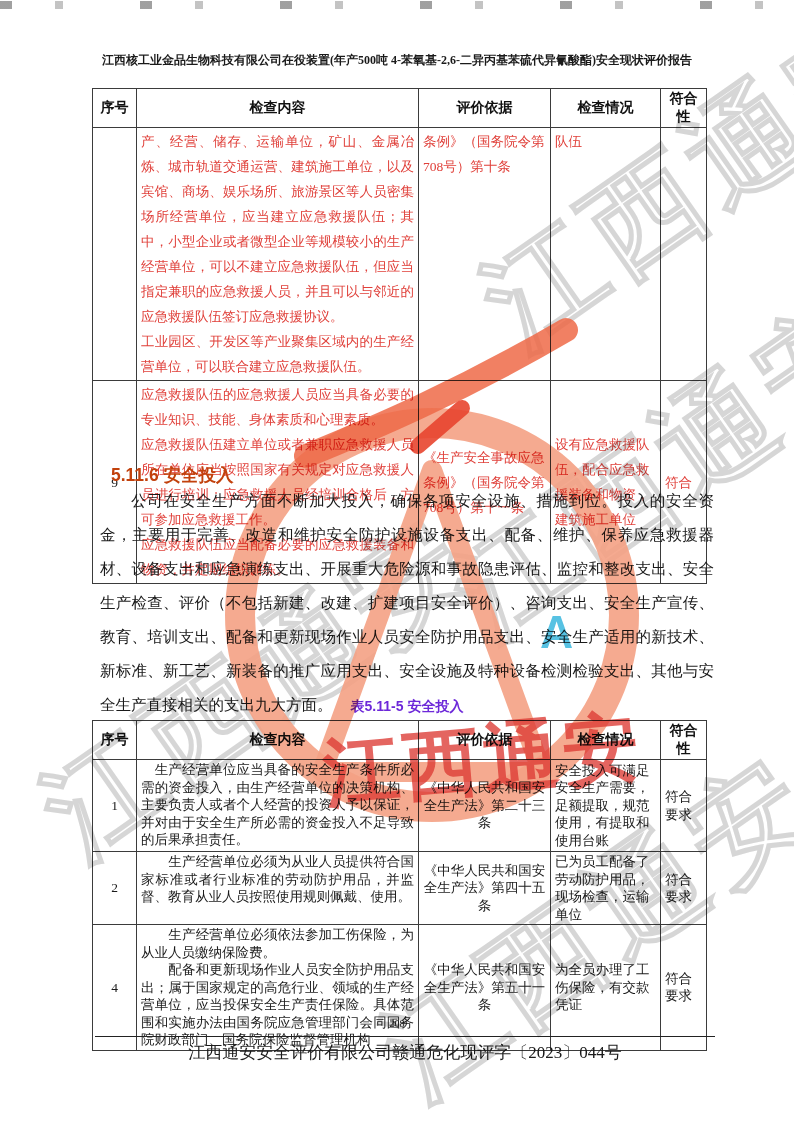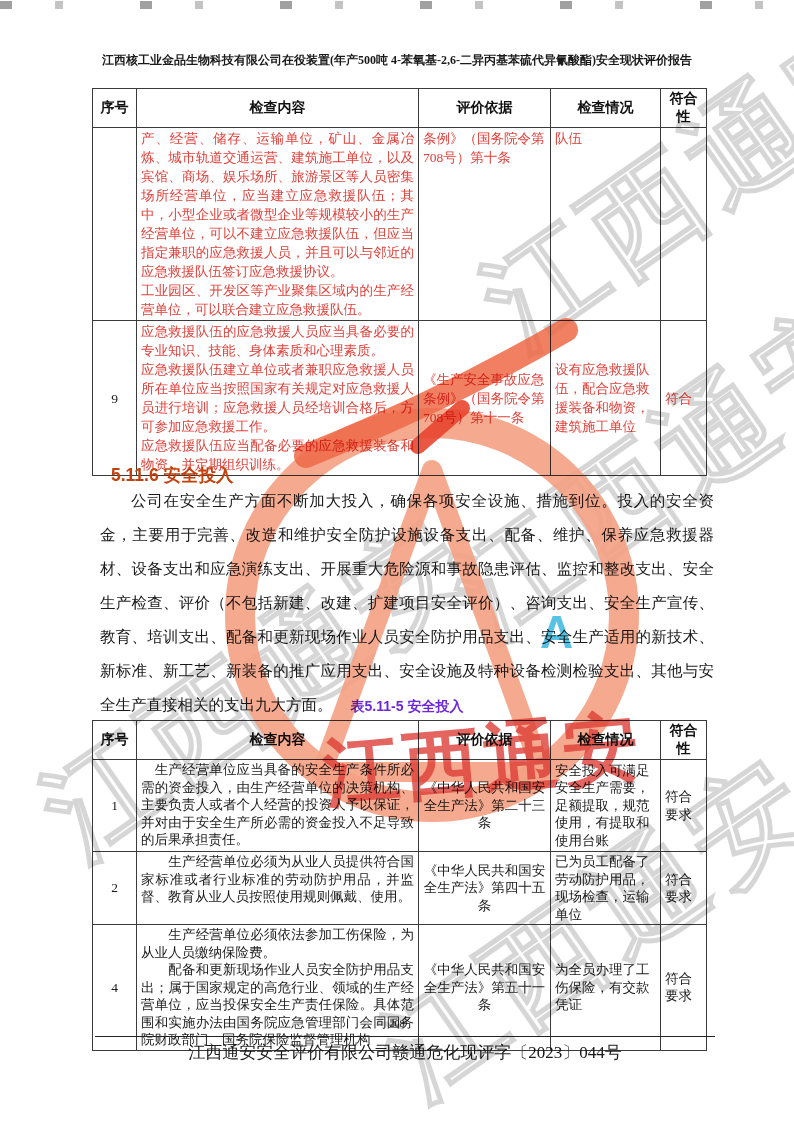--- a/index.html
+++ b/index.html
@@ -24,21 +24,21 @@
   }
   table.t1{top:88px;}
   table.t2{top:720px;}
   .checklist th,.checklist td{
     border:1.4px solid #3b3b3b;padding:1px 4px;overflow:hidden;
   }
   .checklist th{
     font-family:"Liberation Sans","DejaVu Sans",sans-serif;
     font-weight:bold;font-size:14px;text-align:center;height:26px;color:#111;
   }
-  .checklist td{vertical-align:middle;line-height:19px;}
+  .checklist td{vertical-align:middle;line-height:25px;}
   table.t2 td{line-height:17.5px;}
   td.c-no{text-align:center;}
   td.c-content{text-align:justify;white-space:pre-wrap;}
   td.c-basis{white-space:pre-wrap;}
   table.t1 td.c-basis{text-align:left;font-family:Liberation Serif, serif;}
   table.t2 td.c-basis{text-align:center;}
   td.c-situation{text-align:left;white-space:pre-wrap;}
   td.c-conf{}
   tr.v-top td{vertical-align:top;}
   .red{color:#e0403a;}

